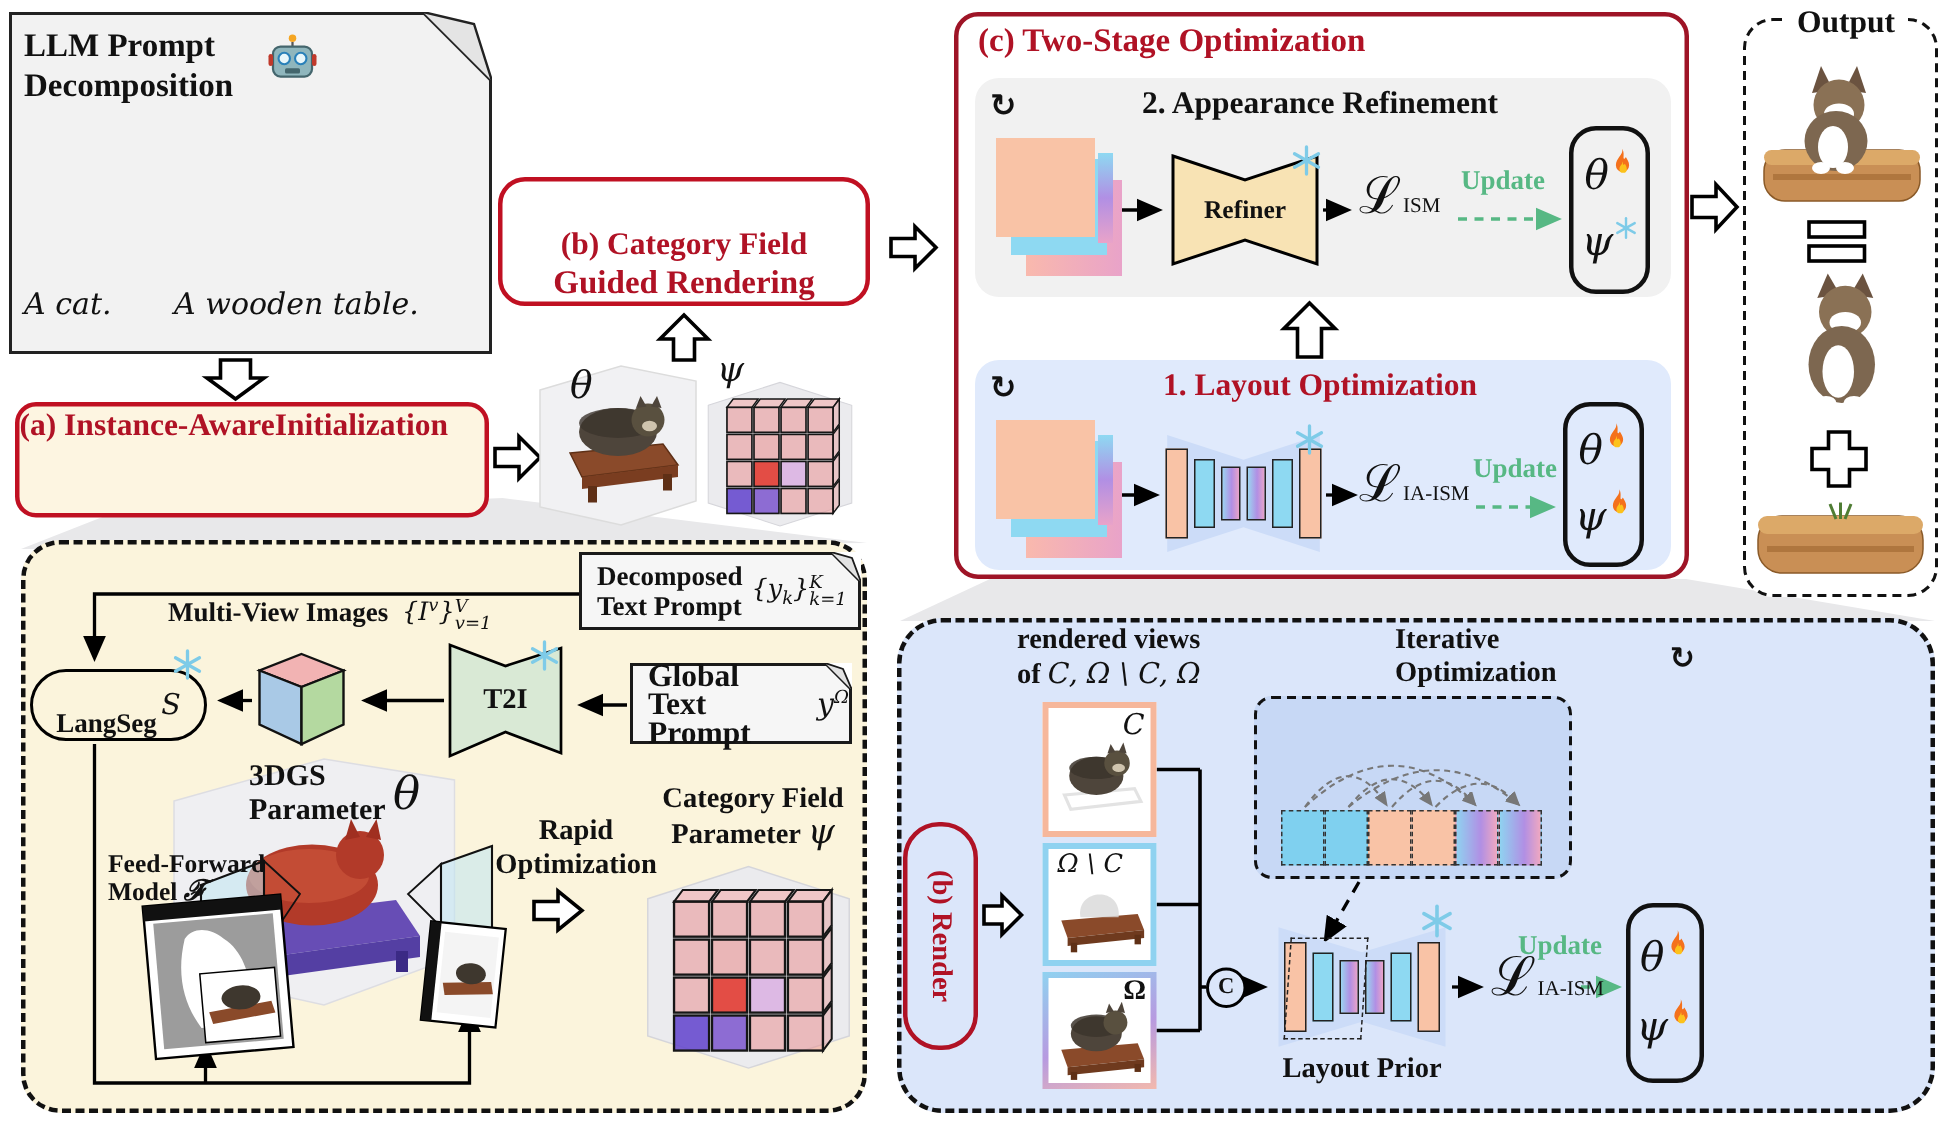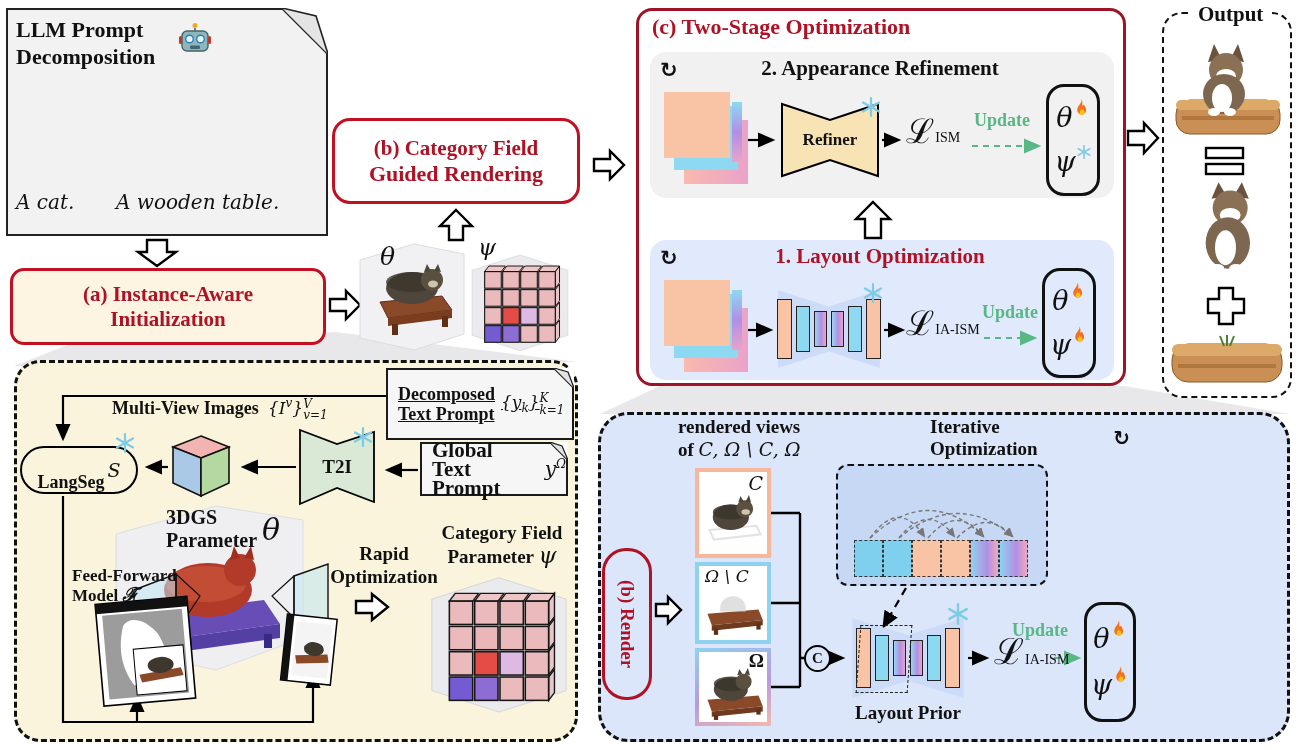--- a/index.html
+++ b/index.html
@@ -134,26 +134,26 @@
     <rect x="4" y="9" width="26" height="20" rx="5" fill="#8fb6bd" stroke="#44666d" stroke-width="1.5"></rect>
     <rect x="1" y="14" width="3" height="8" rx="1.5" fill="#c0392b"></rect>
     <rect x="30" y="14" width="3" height="8" rx="1.5" fill="#c0392b"></rect>
     <circle cx="11.5" cy="17" r="3.8" fill="#e8f6fa" stroke="#2980b9" stroke-width="1.4"></circle>
     <circle cx="22.5" cy="17" r="3.8" fill="#e8f6fa" stroke="#2980b9" stroke-width="1.4"></circle>
     <rect x="12" y="23.5" width="10" height="3.5" rx="1" fill="#44666d"></rect>
   </svg>
   <div class="abs it" style="left:16px;top:190px;font-size:20px;">A cat.</div>
   <div class="abs it" style="left:116px;top:190px;font-size:20px;">A wooden table.</div>
 
-  <div class="abs roundred ctr" style="left:10px;top:268px;width:316px;height:77px;background:#fdf5e1;box-sizing:border-box;display:flex;flex-direction:column;justify-content:center;">
+  <div class="abs roundred ctr" style="left:10px;top:268px;width:316px;height:77px;background:#fdf5e1;box-sizing:border-box;display:flex;flex-direction:row;justify-content:flex-start;">
     <div class="bserif red" style="font-size:21px;line-height:25px;">(a) Instance-Aware</div>
     <div class="bserif red" style="font-size:21px;line-height:25px;">Initialization</div>
   </div>
 
-  <div class="abs ctr" style="left:332px;top:118px;width:248px;height:86px;border:3.4px solid #c01022;border-radius:18px;background:#fff;box-sizing:border-box;display:flex;flex-direction:column;justify-content:center;">
+  <div class="abs ctr" style="left:332px;top:118px;width:248px;height:86px;border:3.4px solid #c01022;border-radius:18px;background:#fff;box-sizing:border-box;display:flex;flex-direction:column;justify-content:flex-end;">
     <div class="bserif red" style="font-size:21px;line-height:26px;">(b) Category  Field</div>
     <div class="bserif red" style="font-size:22px;line-height:26px;">Guided Rendering</div>
   </div>
 
   <svg class="abs" style="left:350px;top:238px" width="124" height="118" viewBox="0 0 124 118">
     <polygon points="10,22 64,6 114,16 114,96 64,112 10,100" fill="#f1f1f3" stroke="#dcdcdc"></polygon>
     <polygon points="30,64 92,58 102,72 38,80" fill="#8a4a2a" stroke="#5f3016"></polygon>
     <polygon points="38,80 102,72 102,80 38,88" fill="#7a3d20"></polygon>
     <rect x="42" y="86" width="6" height="11" fill="#5f3016"></rect>
       <rect x="92" y="78" width="6" height="11" fill="#5f3016"></rect>
@@ -363,21 +363,21 @@
     <div class="svglabel bserif" style="font-size:19px;">T2I</div>
   </div>
   <svg class="abs" style="left:352px;top:426px" width="22" height="22" viewBox="0 0 22 22">
     <g stroke="#7ecbe8" stroke-width="2.2" stroke-linecap="round">
         <line x1="11" y1="2" x2="11" y2="20"></line>
         <line x1="3" y1="6.5" x2="19" y2="15.5"></line>
         <line x1="3" y1="15.5" x2="19" y2="6.5"></line>
       </g>
   </svg>
 
-  <div class="abs docbox" style="left:386px;top:368px;width:188px;height:72px;box-sizing:border-box;display:flex;align-items:center;padding-left:10px;gap:6px;text-decoration:underline;">
+  <div class="abs docbox" style="left:386px;top:368px;width:188px;height:52px;box-sizing:border-box;display:flex;align-items:center;padding-left:10px;gap:6px;">
     <svg class="abs" style="right:-2px;top:-2px" width="20" height="20">
         <polygon points="0,0 20,0 20,20" fill="#fff"></polygon>
         <path d="M0,0 L20,20" stroke="#1a1a1a" stroke-width="2"></path>
         <path d="M0,0 L14,4 L20,20" fill="#e2e2e2" stroke="#1a1a1a" stroke-width="1.2"></path>
       </svg>
     <div class="bserif" style="font-size:18px;line-height:20px;">
       <div>Decomposed</div>
       <div>Text Prompt</div>
     </div>
     <div class="it" style="font-size:17px;">

